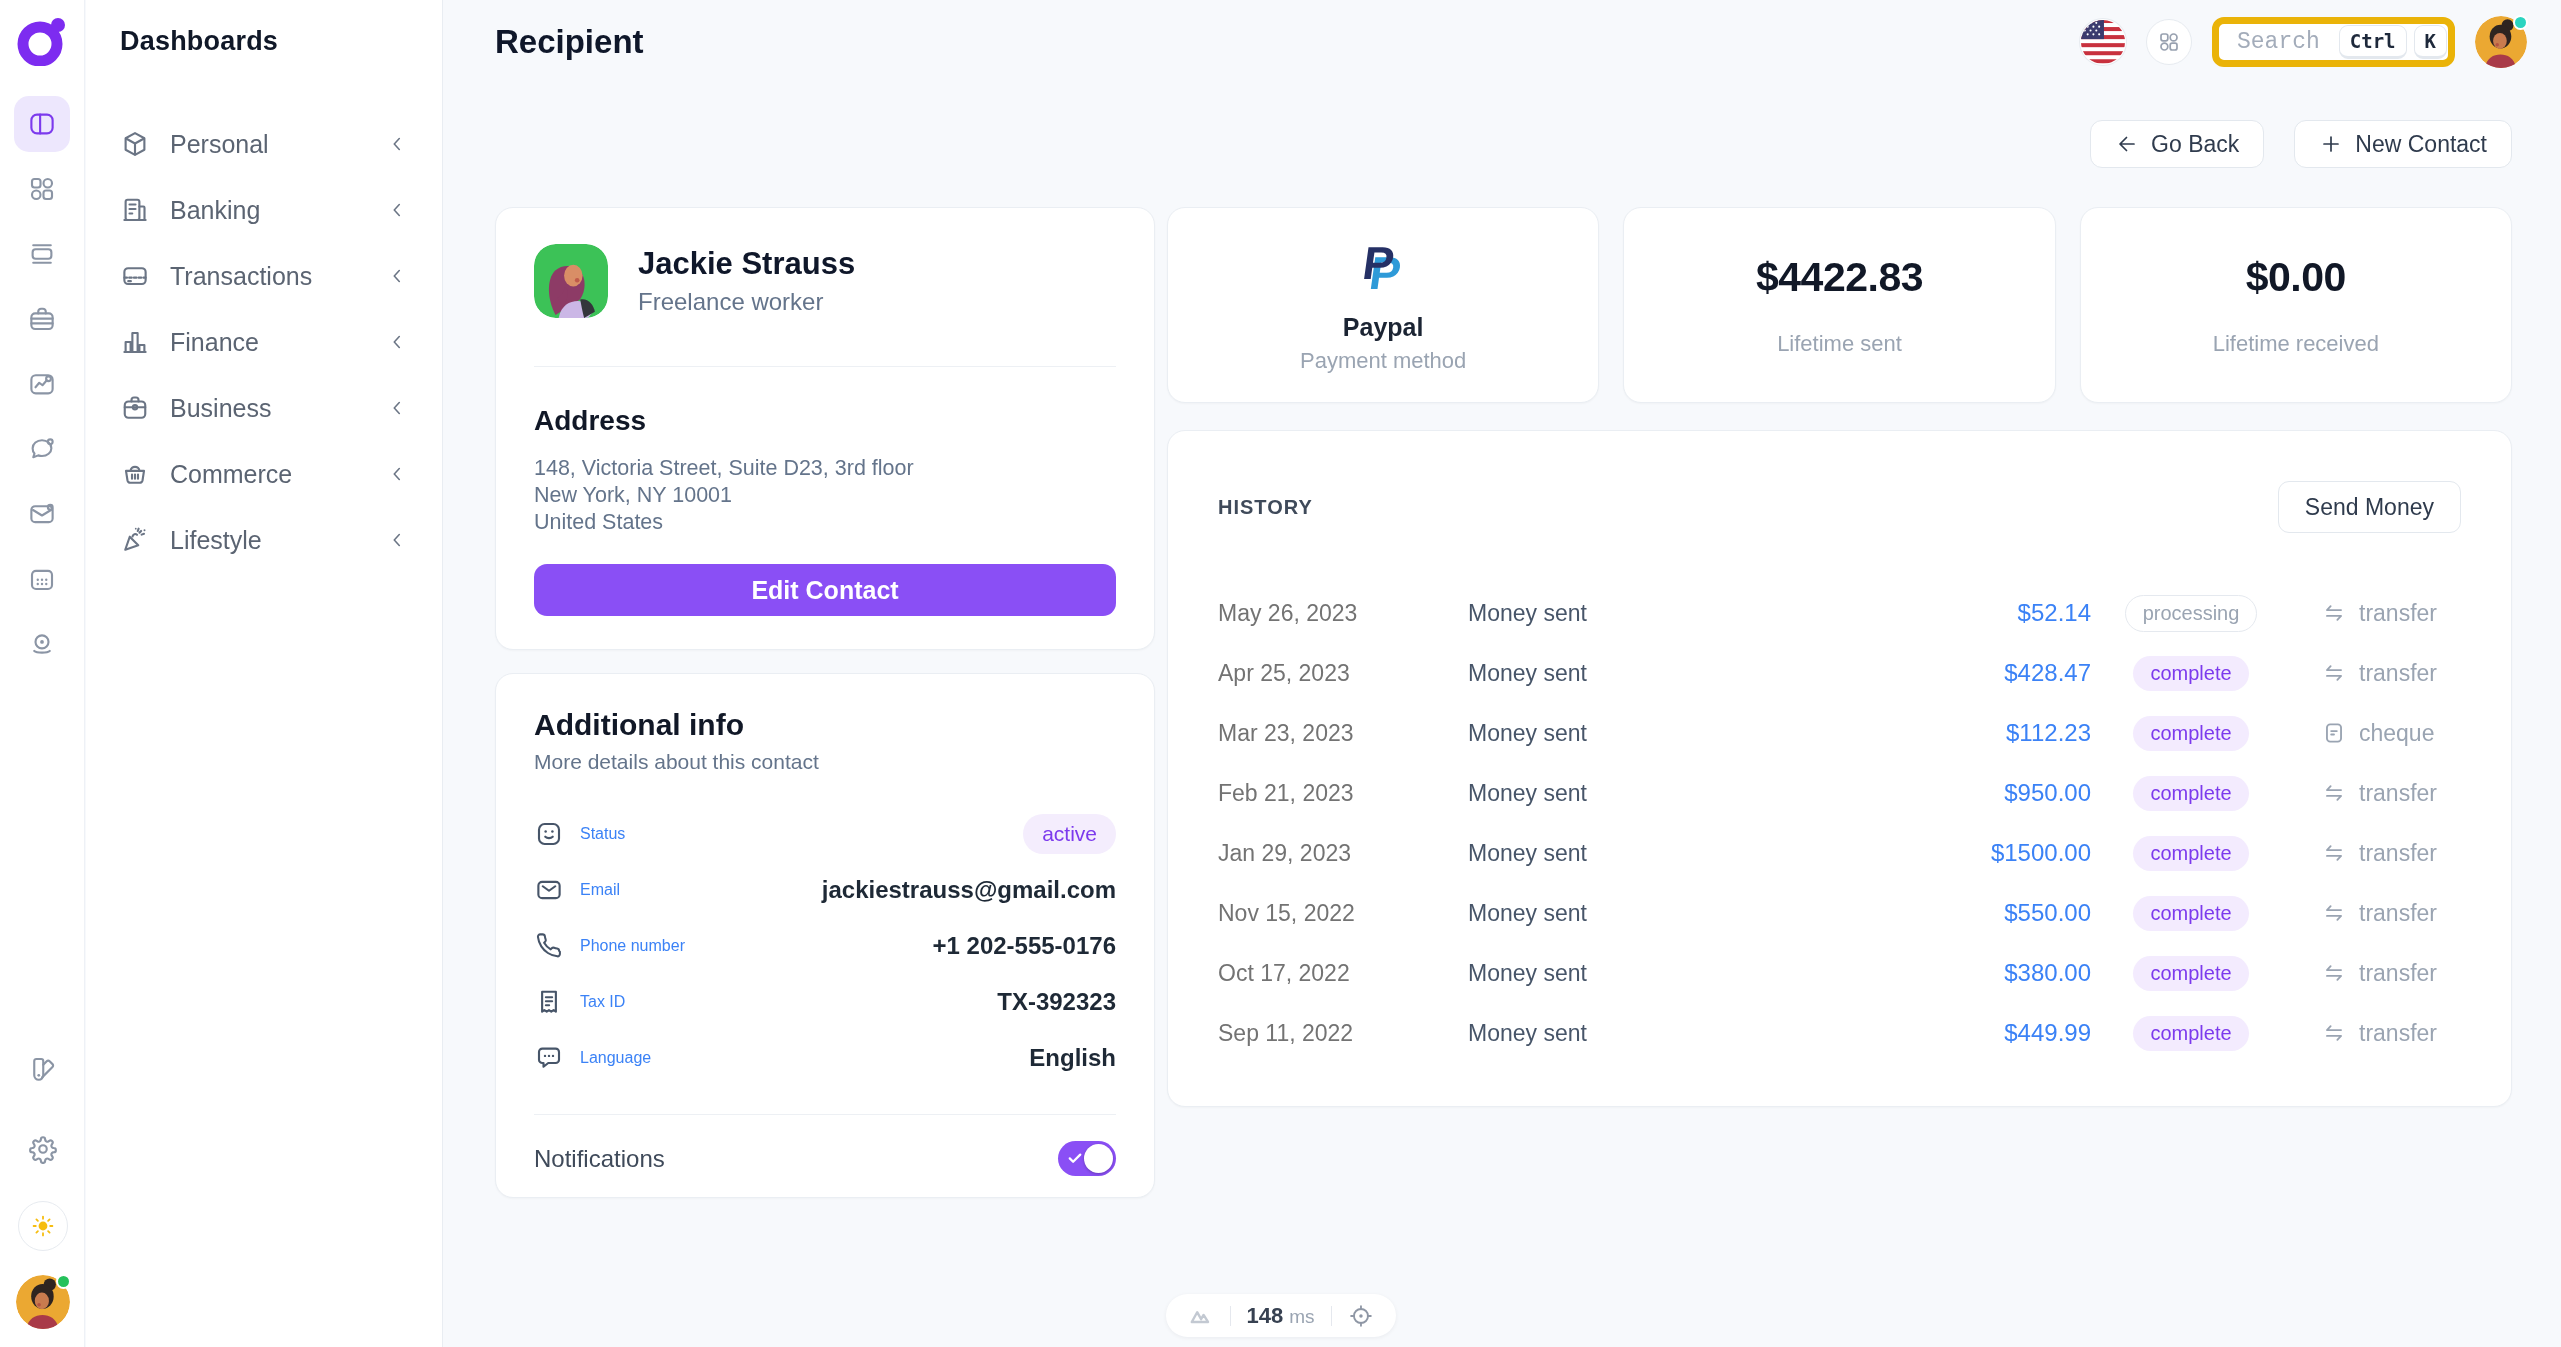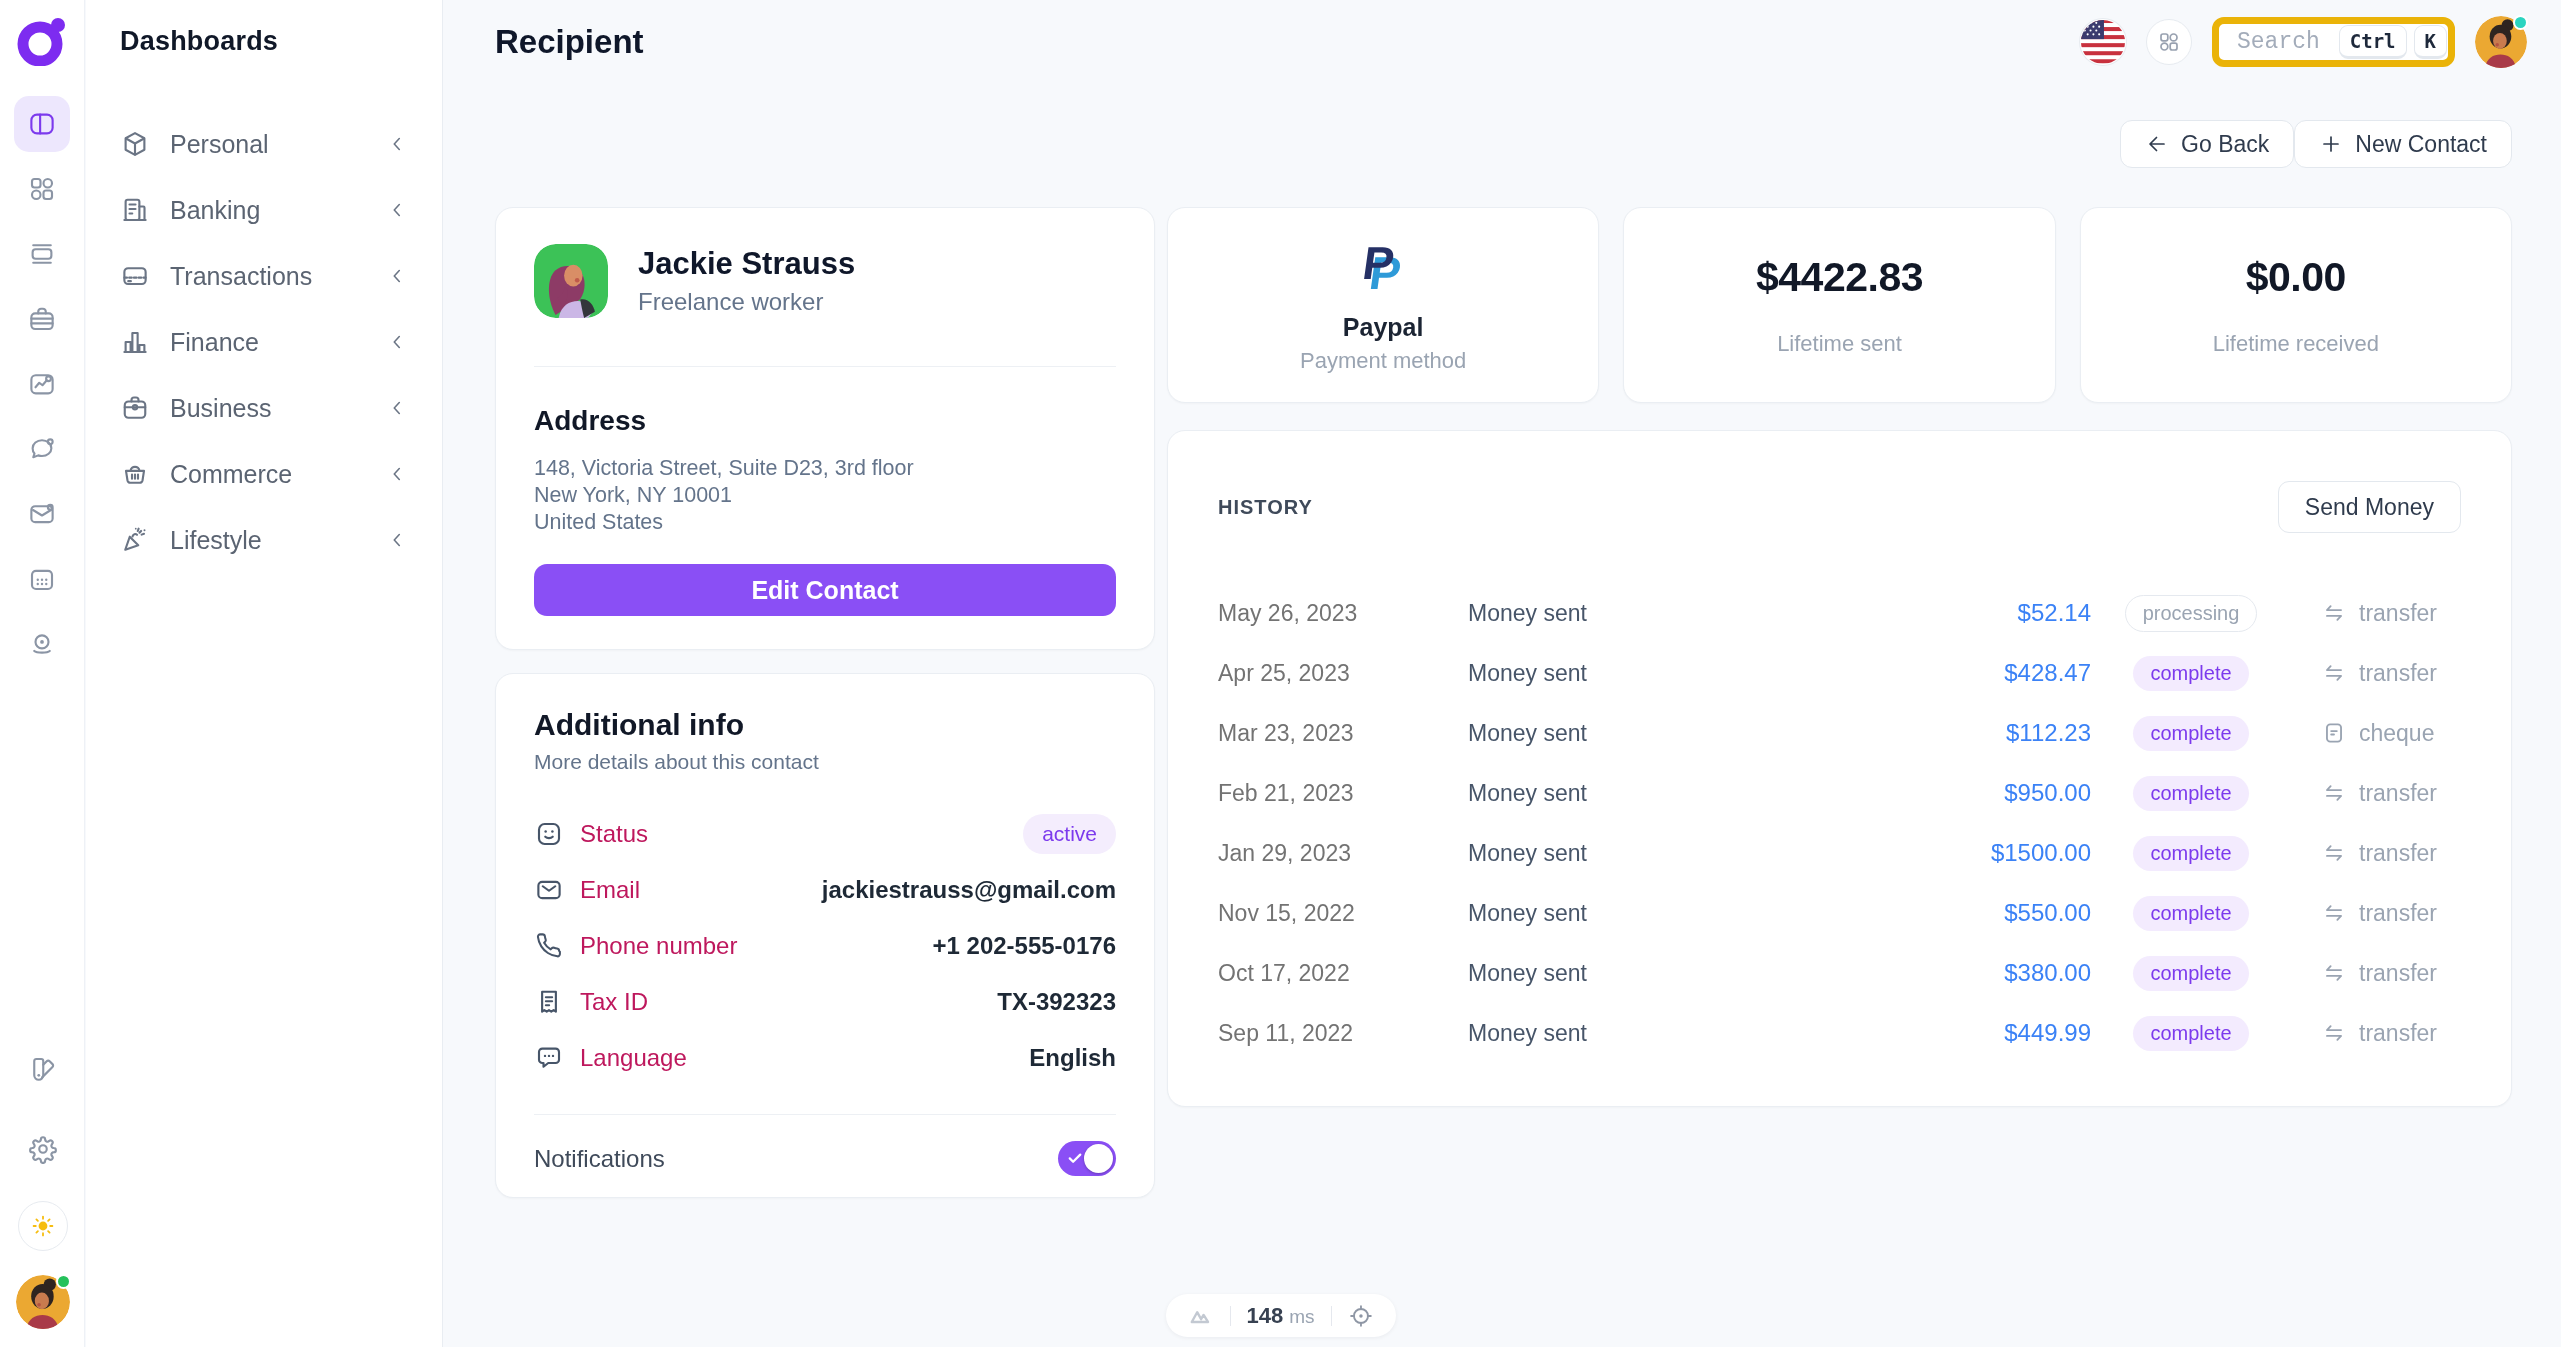--- a/index.html
+++ b/index.html
@@ -55,21 +55,21 @@
   .search input { width:100%; height:100%; border:7px solid #eab308; border-radius:12px; background:#fff;
                   padding:0 128px 0 18px; font-size:23px; color:#334155; outline:none;
                   font-family:Liberation Mono, monospace; }
   .search input::placeholder { color:#a3acba; }
   .kbd-wrap { position:absolute; right:8px; top:50%; transform:translateY(-50%); display:flex; gap:7px; }
   .kbd { font-family:"DejaVu Sans Mono",monospace; font-size:19px; font-weight:700; color:#1e293b;
          border:1px solid #e3e8ee; border-bottom-width:3px; border-radius:9px; background:#fff; padding:4px 10px; }
   .topbar-avatar { position:relative; width:52px; height:52px; }
   .topbar-avatar svg { width:52px; height:52px; border-radius:50%; }
 
-  .actions { position:absolute; top:120px; right:49px; display:flex; }
+  .actions { position:absolute; top:120px; right:49px; display:flex; gap:30px; }
   .btn-outline { height:48px; display:flex; align-items:center; gap:12px; padding:0 24px;
                  background:#fff; border:1px solid #e3e8ee; border-radius:12px; color:#2f3b4d;
                  font-size:23px; font-weight:500; cursor:pointer; font-family:inherit; }
   .btn-outline svg { width:24px; height:24px; color:#2f3b4d; }
 
   .columns { position:absolute; left:52px; right:49px; top:207px; display:flex; gap:12px; align-items:flex-start; }
   .card { background:#fff; border:1px solid #eaeef3; border-radius:18px; box-shadow:0 1px 2px rgba(16,24,40,.03); }
 
   
   .left-col { width:660px; display:flex; flex-direction:column; gap:23px; flex:none; }
@@ -85,21 +85,21 @@
   .btn-primary { margin-top:28px; width:100%; height:52px; border:none; border-radius:13px;
                  background:#8a4ff5; color:#fff; font-size:25px; font-weight:600; cursor:pointer;
                  font-family:inherit; }
 
   .additional-card { height:525px; padding:34px 38px; }
   .add-heading { font-size:30px; font-weight:700; color:#111827; }
   .add-sub { font-size:21px; color:#64748b; margin-top:8px; }
   .info-rows { margin-top:32px; }
   .info-row { height:56px; display:flex; align-items:center; }
   .info-row .ric { width:30px; height:30px; color:#475569; margin-right:16px; flex:none; }
-  .info-label { font-size:24px; color:#be185d; }
+  .info-label { font-size:16px; color:#3b82f6; }
   .info-value { margin-left:auto; font-size:24px; font-weight:600; color:#1e2936; }
   .badge-active { margin-left:auto; font-size:21px; color:#7c3aed; background:#f4edfd;
                   border-radius:999px; padding:8px 19px; font-weight:500; }
   .add-divider { height:1px; background:#edf0f4; margin-top:28px; }
   .notif-row { margin-top:26px; display:flex; align-items:center; }
   .notif-label { font-size:24px; color:#3f4a5a; }
   .toggle { margin-left:auto; position:relative; width:58px; height:35px; border-radius:18px;
             background:#8a4ff5; border:none; cursor:pointer; }
   .toggle .check { position:absolute; left:8px; top:8px; width:18px; height:18px; color:#fff; }
   .toggle .knob { position:absolute; right:3px; top:3px; width:29px; height:29px; border-radius:50%;

